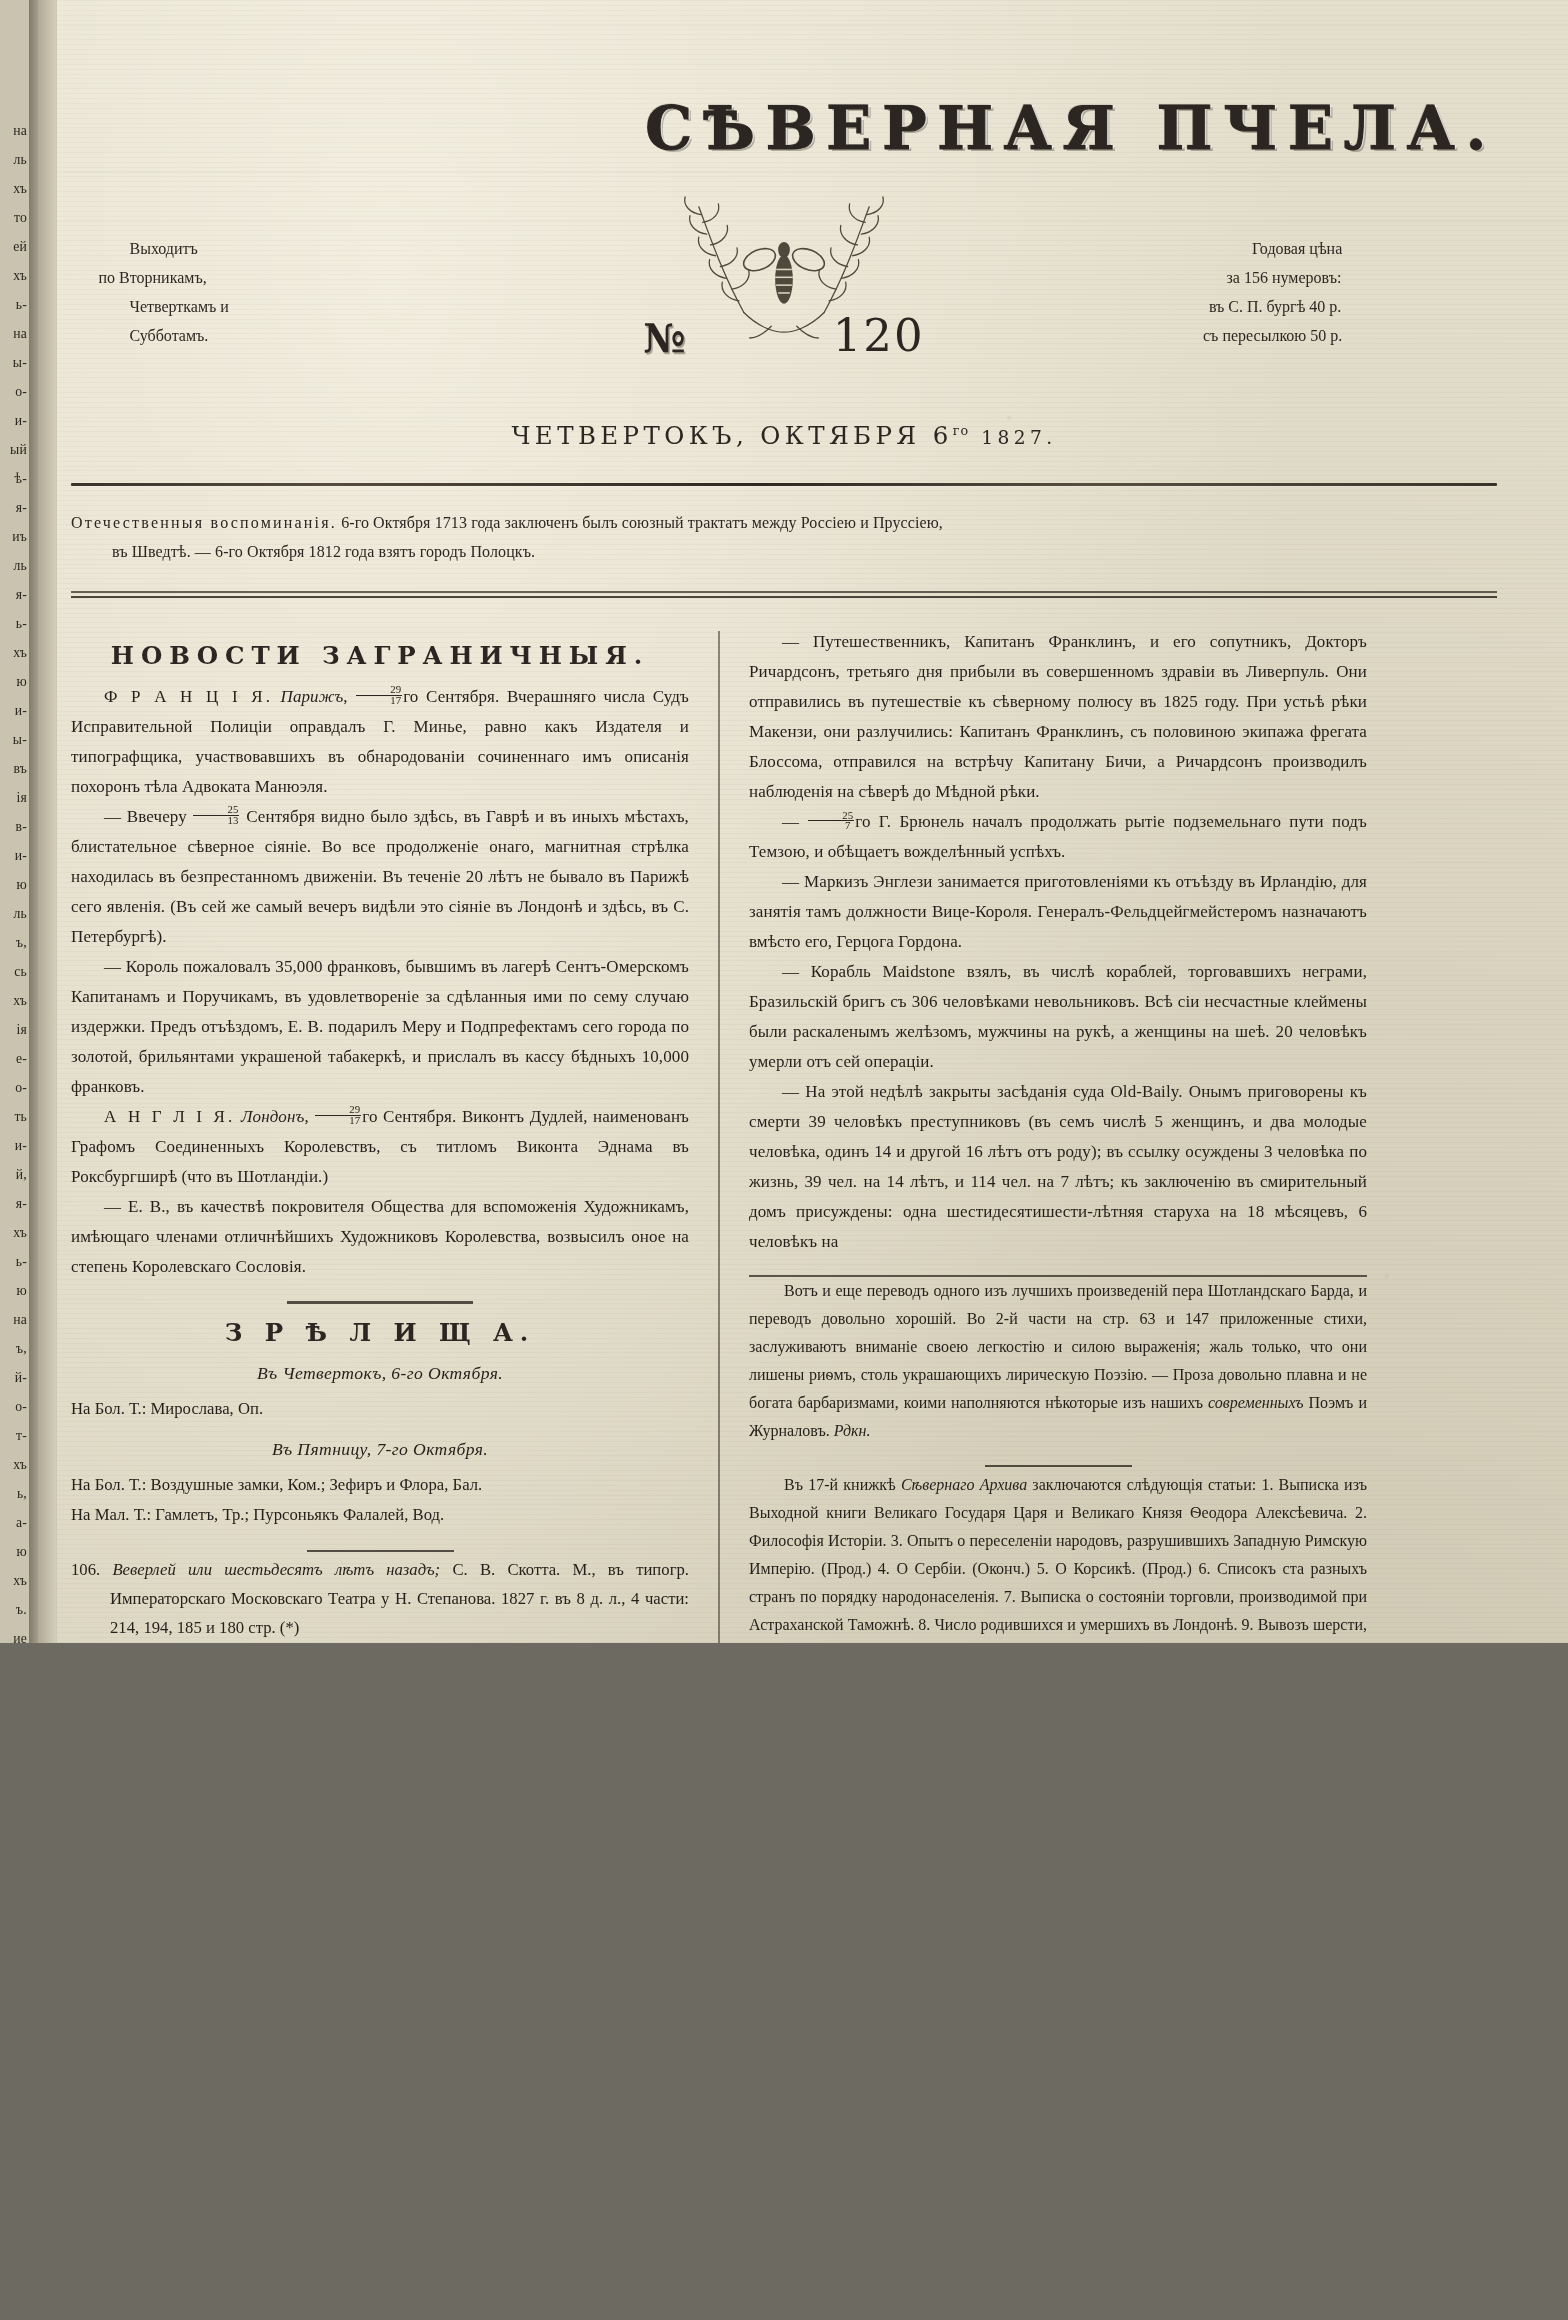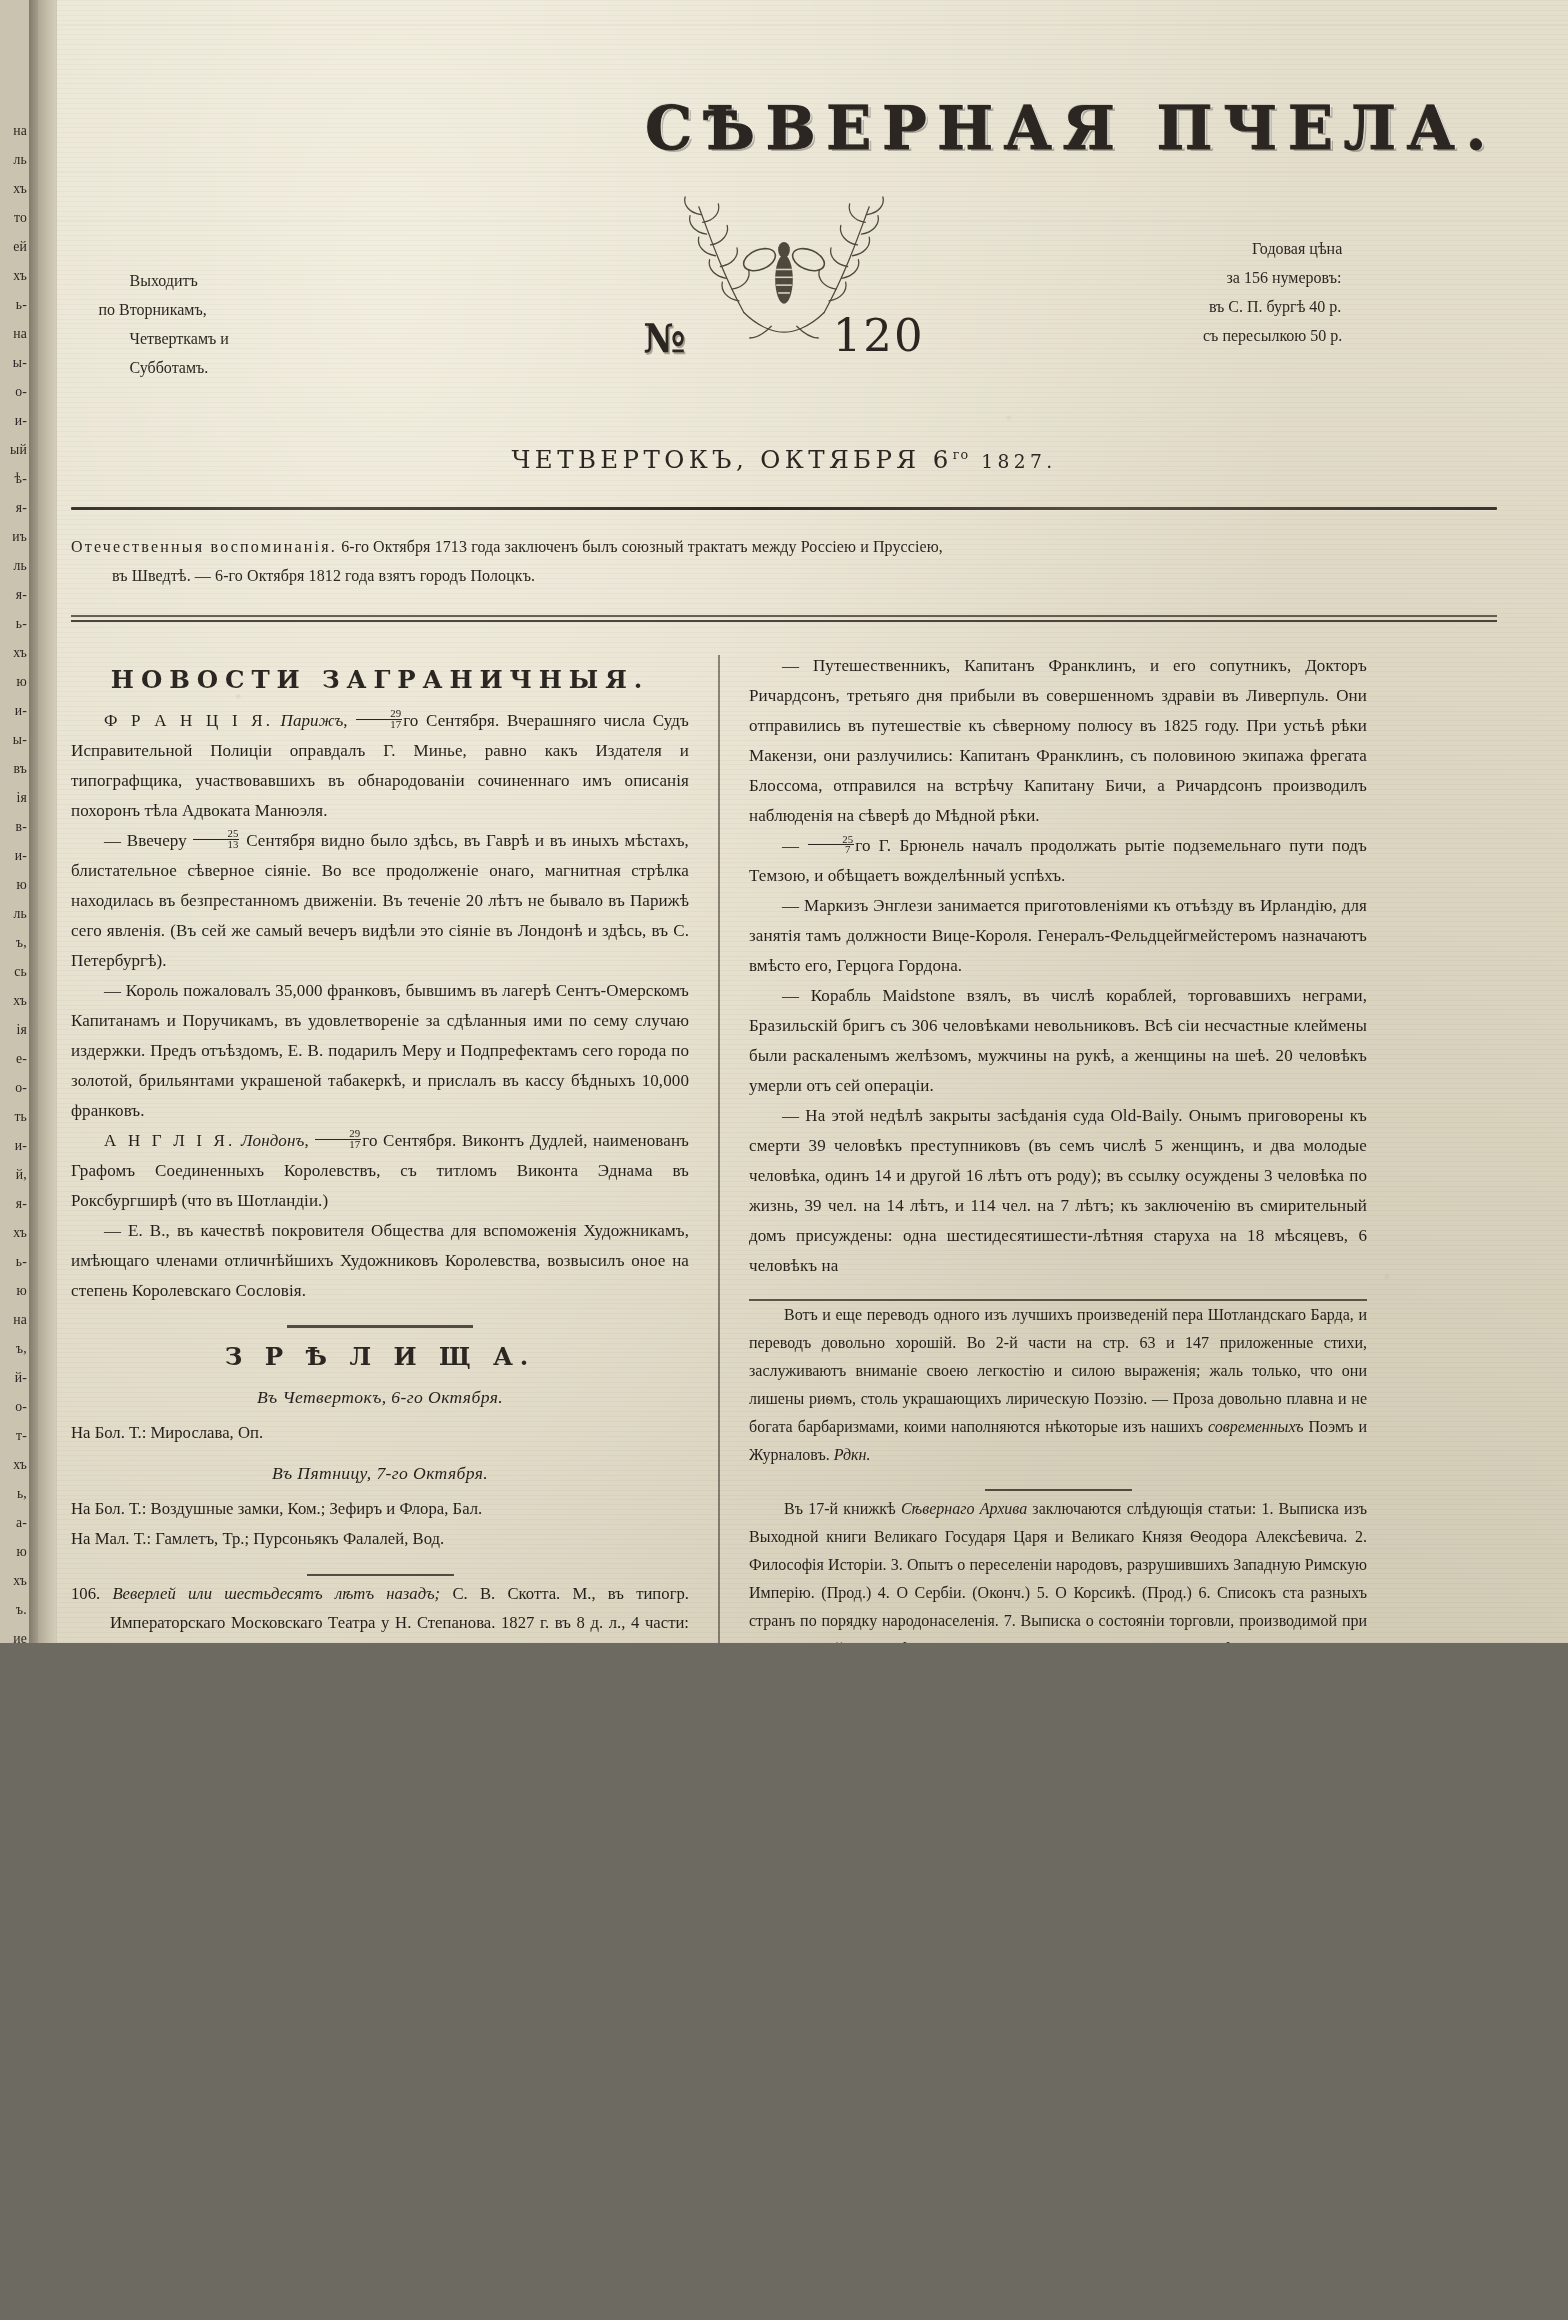--- a/index.html
+++ b/index.html
@@ -86,21 +86,21 @@
 
   .masthead-row{
     display:flex;align-items:flex-start;justify-content:space-between;
     margin-top:25.5px;
   }
   .mh-side{
     font-size:16px;line-height:29px;color:#2c2721;
     width:294px;padding-top:45px;
   }
   .mh-left{text-align:left;padding-left:25.5px;}
-  .mh-left .l1{padding-left:33px;margin-top:32px;}
+  .mh-left .l1{padding-left:33px;}
   .mh-left .l2{padding-left:2px;}
   .mh-left .l3{padding-left:33px;}
   .mh-left .l4{padding-left:33px;}
   .mh-right{text-align:left;padding-left:25.5px;}
   .mh-right .r1{padding-left:49px;}
   .mh-right .r2{padding-left:23.5px;}
   .mh-right .r3{padding-left:5.9px;}
   .mh-right .r4{padding-left:0px;}
 
   .mh-center{

